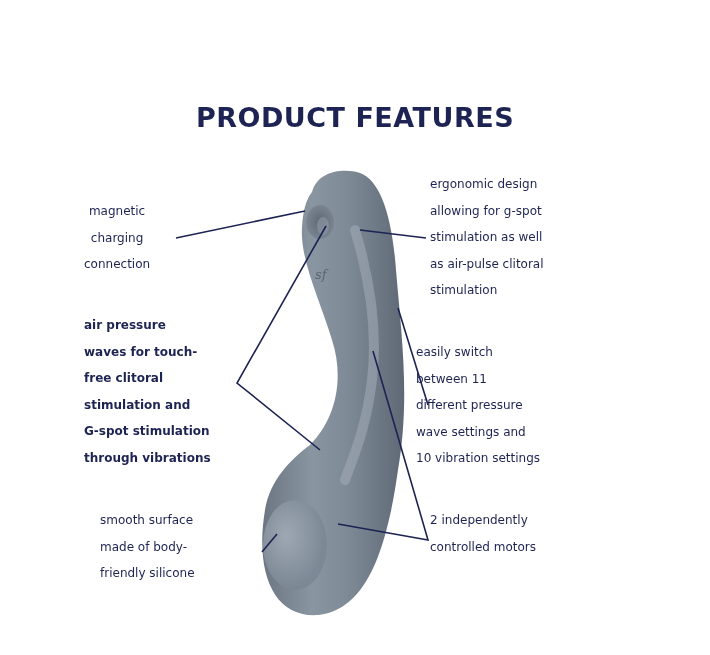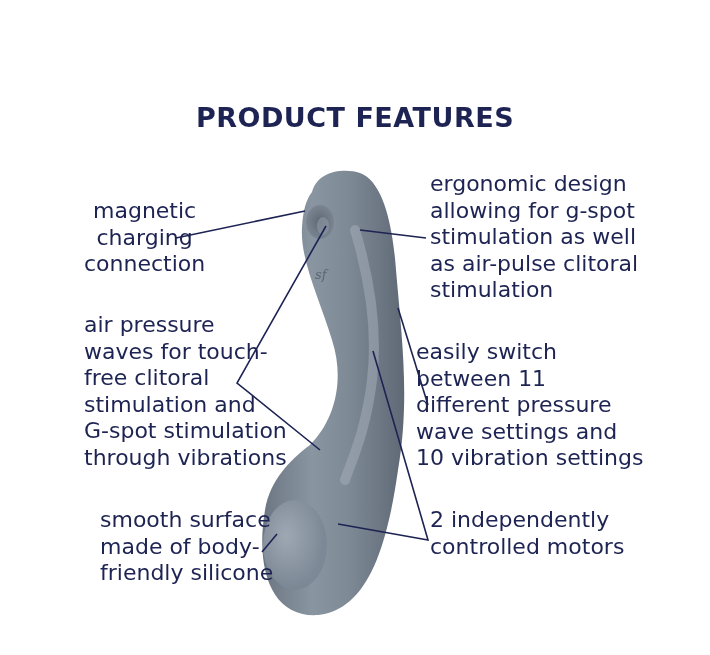--- a/index.html
+++ b/index.html
@@ -8,21 +8,21 @@
       position: relative; overflow: hidden;
       font-family: "DejaVu Sans", sans-serif;
       color: #1d2352;
     }
     .title {
       position: absolute; left: 0; width: 710px; top: 58px;
       text-align: center; font-weight: bold; font-size: 27px;
       letter-spacing: 0.5px; color: #1d2352; margin-top: 44px;
     }
     .callout {
-      position: absolute; font-size: 22px; line-height: 26.5px;
+      position: absolute; font-size: 12px; line-height: 26.5px;
       color: #1d2352; white-space: pre-line;
     }
     svg.art { position: absolute; left: 0; top: 0; }
   </style>
 </head>
 <body>
 
 <div class="title">PRODUCT FEATURES</div>
 
 <svg class="art" width="710" height="655" viewBox="0 0 710 655">
@@ -71,21 +71,21 @@
     <line x1="262" y1="552" x2="277" y2="534"></line>
     <line x1="360" y1="230" x2="426" y2="238"></line>
     <line x1="398" y1="308" x2="428" y2="405"></line>
     <polyline points="373,351 428,540 338,524"></polyline>
   </g>
 </svg>
 
 <div class="callout" style="left:84px; top:198px;text-align:center;">magnetic
 charging
 connection</div>
-<div class="callout" style="left:84px; top:312px;">air pressure
+<div class="callout" style="left:84px; top:312px;font-weight:bold;">air pressure
 waves for touch-
 free clitoral
 stimulation and
 G-spot stimulation
 through vibrations</div>
 <div class="callout" style="left:100px; top:507px;">smooth surface
 made of body-
 friendly silicone</div>
 <div class="callout" style="left:430px; top:171px;">ergonomic design
 allowing for g-spot

